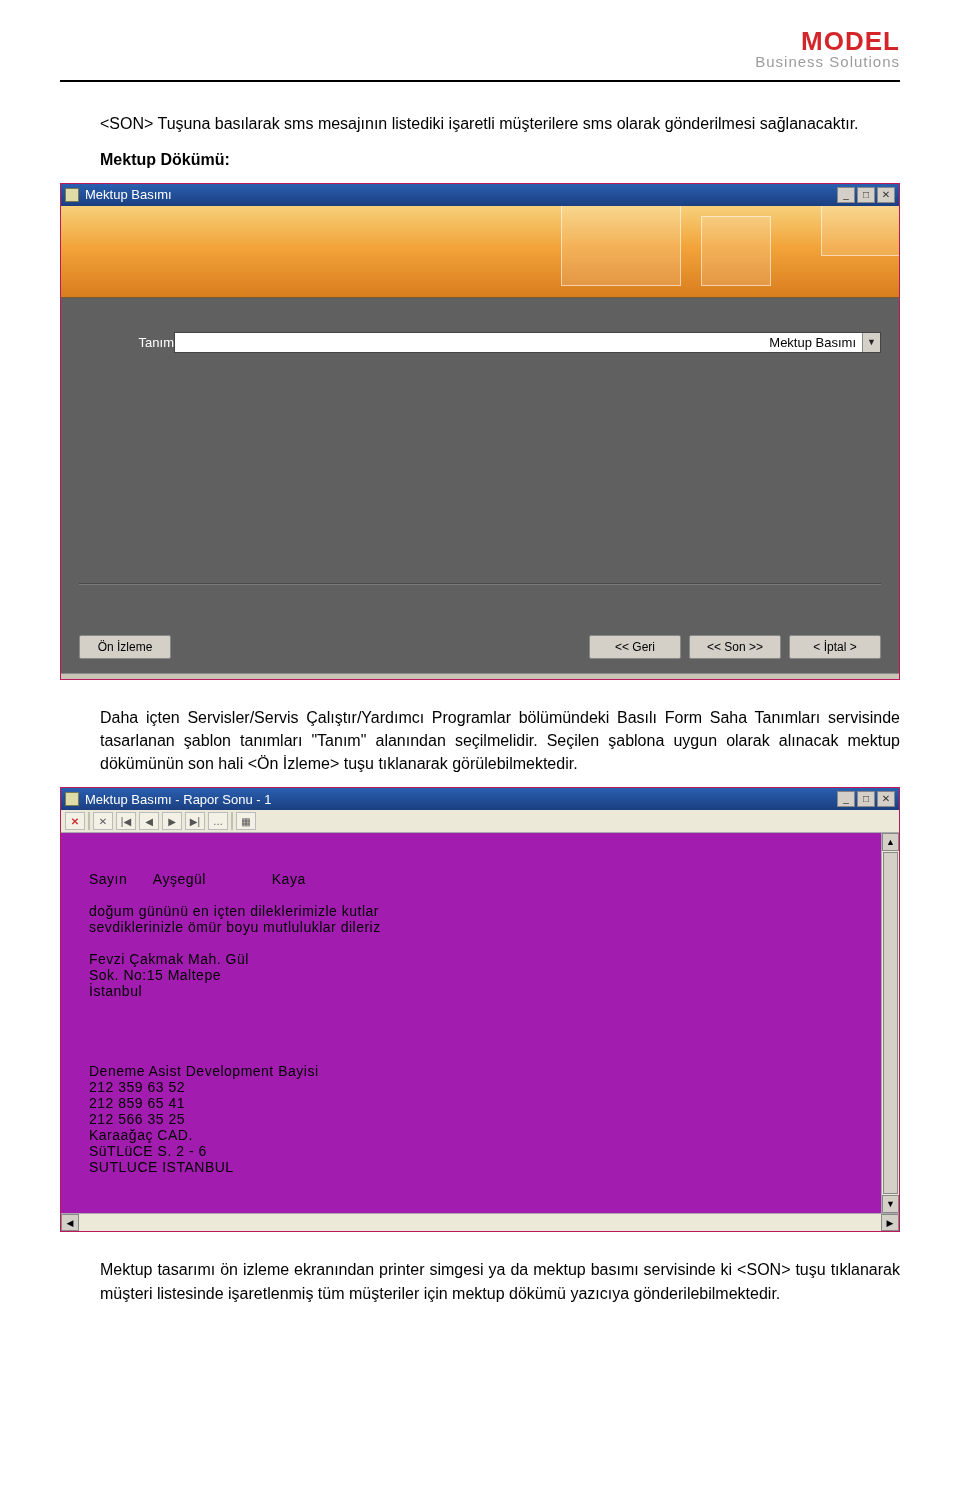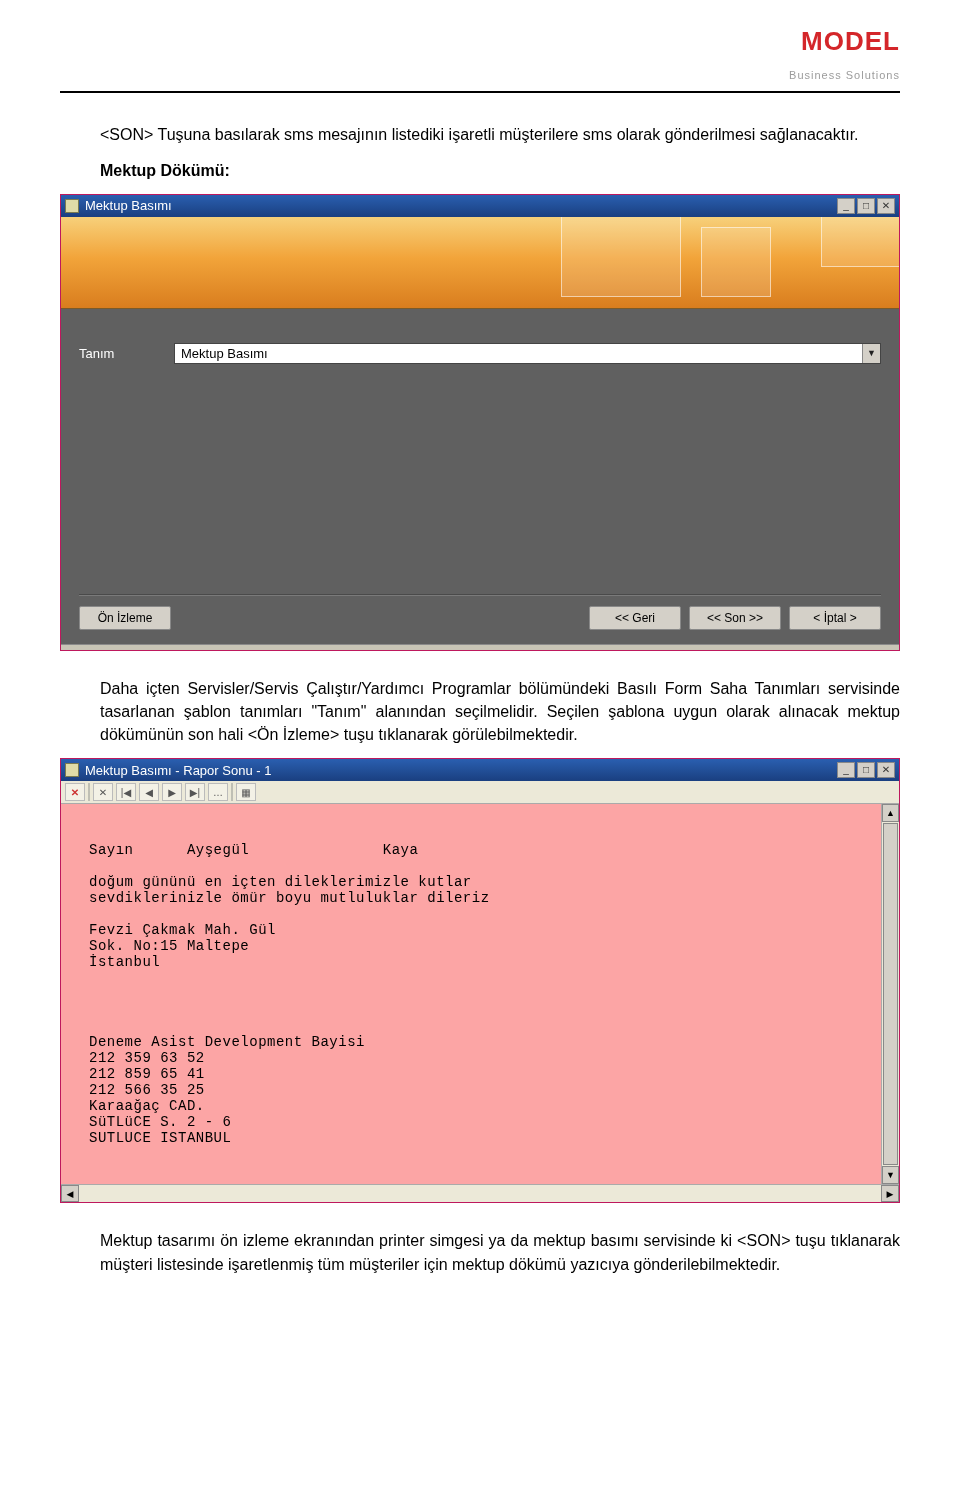--- a/index.html
+++ b/index.html
@@ -6,54 +6,54 @@
   body {
     font-family: Arial, Helvetica, sans-serif;
     background: #fff;
     width: 960px;
     margin: 0 auto;
     color: #000;
   }
   .page { padding: 30px 60px 40px 60px; }
   .logo { margin-bottom: 10px; text-align: right; }
   .logo-text { font-family: Impact, "Arial Black", sans-serif; font-weight: 900; letter-spacing: 1px; font-size: 26px; color: #D4262A; line-height: 0.9; }
-  .logo-sub { font-size: 11px; color: #9c9c9c; letter-spacing: 1px; font-weight: 400; margin-top: 16px; }
+  .logo-sub { font-size: 15px; color: #9c9c9c; letter-spacing: 1px; font-weight: 400; }
   .hr { border-bottom: 2px solid #000; margin: 8px 0 30px 0; }
   .para { font-size: 16px; line-height: 1.45; margin-bottom: 12px; text-align: justify; margin-left: 40px; }
   .bold { font-weight: 700; }
   .italic { }
   
   .win { border: 1px solid #be185d; background: #ece9d8; font-size: 13px; margin-bottom: 26px; }
   .titlebar { background: linear-gradient(to bottom,#2a5fb0,#1a3f80); color:#fff; display:flex; align-items:center; padding:3px 4px; }
   .titlebar .icon { width:14px; height:14px; margin-right:6px; background:#e0dca8; border:1px solid #7a7a50; display:inline-block; }
   .titlebar .spacer { flex:1; }
   .winbtn { width:18px; height:16px; background:#d4d0c8; border:1px solid #888; margin-left:2px; display:flex; align-items:center; justify-content:center; font-size:10px; color:#333; line-height:1; }
   .decoband { height:92px; background: linear-gradient(to bottom,#f7d07a 0%,#f2a43a 45%,#d97d1e 100%); position:relative; overflow:hidden; border-bottom:1px solid #7a5a2a; }
   .decoband .shape { position:absolute; border:1px solid rgba(255,255,255,0.55); background:rgba(255,255,255,0.15); }
   .decoband .s1 { left:500px; top:-40px; width:120px; height:120px; }
   .decoband .s2 { left:640px; top:10px; width:70px; height:70px; }
   .decoband .s3 { left:760px; top:-10px; width:90px; height:60px; }
   .w1-body { background:#606060; padding:34px 18px 14px 18px; }
-  .formrow { display:flex; align-items:center; margin-bottom: 230px; }
+  .formrow { display:flex; align-items:center; margin-bottom: 230px; text-align: right; }
   .formrow .lbl { width:95px; color:#fff; font-size:13px; }
   .dropdown { flex:1; display:flex; background:#fff; border:1px solid #444; }
   .dropdown .val { flex:1; padding:2px 6px; font-size:13px; color:#000; }
   .dropdown .arrow { width:18px; background:#d4d0c8; border-left:1px solid #888; display:flex; align-items:center; justify-content:center; font-size:9px; color:#222; }
   .divider { border-top:1px solid #4a4a4a; border-bottom:1px solid #7a7a7a; margin:6px 0 10px 0; }
   .btnrow { display:flex; gap:8px; }
   .btnrow .gap { flex:1; }
-  .stdbtn { height:24px; padding:0 14px; background:#d4d0c8; border:1px solid #888; border-radius:2px; font-size:12px; display:flex; align-items:center; justify-content:center; cursor:pointer; min-width:92px; }
+  .stdbtn { height:24px; padding:0 14px; background:#d4d0c8; border:1px solid #888; border-radius:2px; font-size:12px; display:flex; align-items:center; justify-content:center; cursor:pointer; min-width:92px;margin-top:40px; }
   .statusline { height:6px; background:#c8c5b6; border-top:1px solid #8a8a8a; }
   
   .toolbar2 { background:#ece9d8; border-bottom:1px solid #aaa; display:flex; align-items:center; padding:2px 4px; gap:3px; }
   .tb { width:20px; height:18px; border:1px solid #bbb; background:#f3f1e6; display:flex; align-items:center; justify-content:center; font-size:10px; color:#555; }
   .tb.redx { color:#c33; font-weight:bold; }
   .tb.sep { width:2px; background:#bfbfb4; border:none; }
   .report-body { display:flex; }
-  .report-content { flex:1; background:#fca5a5; padding:22px 28px 22px 28px; font-family:Liberation Mono, monospace; font-size:14px; color:#000; min-height:380px; white-space:pre; overflow:hidden; letter-spacing:0.5px; }
+  .report-content { flex:1; background:#a21caf; padding:22px 28px 22px 28px; font-family:Liberation Sans, sans-serif; font-size:14px; color:#000; min-height:380px; white-space:pre; overflow:hidden; letter-spacing:0.5px; }
   .vscroll { width:18px; background:#ece9d8; border-left:1px solid #aaa; display:flex; flex-direction:column; }
   .vscroll .sab { height:18px; background:#d4d0c8; border:1px solid #888; display:flex; align-items:center; justify-content:center; font-size:9px; }
   .vscroll .thumb { flex:1; margin:1px; background:#d4d0c8; border:1px solid #888; }
   .hscroll { display:flex; height:18px; background:#ece9d8; border-top:1px solid #aaa; }
   .hscroll .sab { width:18px; background:#d4d0c8; border:1px solid #888; display:flex; align-items:center; justify-content:center; font-size:9px; }
   .hscroll .track { flex:1; }
 </style>
 </head>
 <body>
 

